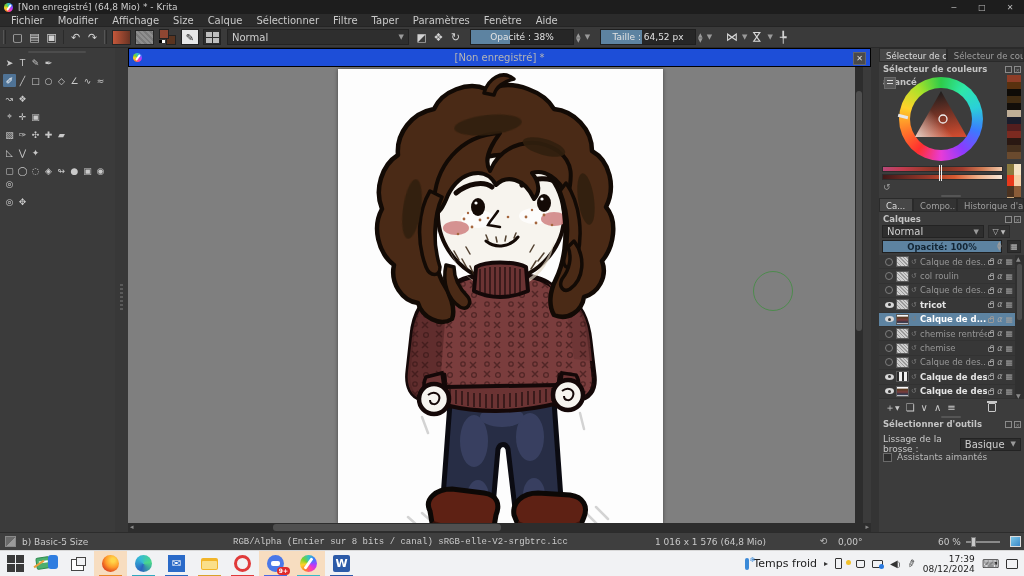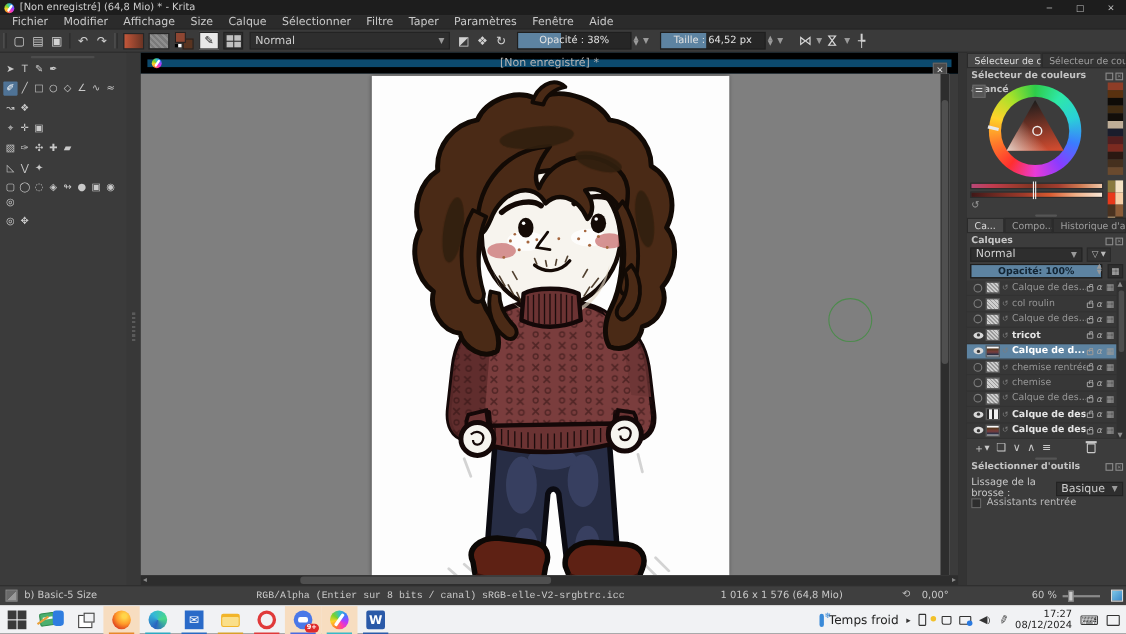--- a/index.html
+++ b/index.html
@@ -58,22 +58,22 @@
   .tool-row { display:flex; flex-wrap:wrap; padding-left:3px; margin-bottom:5px; }
   .tool { width:13px; height:13px; display:flex; align-items:center; justify-content:center;
      color:#c9c9c9; font-size:9px; }
   .tool.sel { background:#4f7396; border-radius:1px; color:#fff; }
   #splitter-l { position:absolute; left:115px; top:48px; width:13px; height:484px; background:#383838; }
   #splitter-l::after { content:""; position:absolute; left:5px; top:236px; width:3px; height:26px;
      background:repeating-linear-gradient(#5a5a5a 0 2px,transparent 2px 4px);}
 
   
   #docwin { position:absolute; left:128px; top:48px; width:743px; height:484px; }
-  #doc-titlebar { position:absolute; left:0; top:0; width:743px; height:19px; background:#0c4a6e;
-    border:6px solid #000000; display:flex; align-items:center; }
+  #doc-titlebar { position:absolute; left:0; top:0; width:743px; height:19px; background:#1d4ed8;
+    border:1px solid #000000; display:flex; align-items:center; }
   #doc-title { position:absolute; left:0; right:0; text-align:center; color:#b5b5b5; font-size:10px; }
   #doc-close { position:absolute; right:4px; top:3px; width:13px; height:13px; background:#4a4a4a;
     border:1px solid #666; color:#ddd; font-size:8px; display:flex; align-items:center; justify-content:center;}
   #viewport { position:absolute; left:0; top:19px; width:735px; height:456px; background:#7f7f7f; overflow:hidden;}
   #canvas { position:absolute; left:210px; top:2px; width:325px; height:455px; background:#fdfdfd;
      box-shadow:0 0 4px rgba(0,0,0,.45); }
   #brush-cursor { position:absolute; left:625px; top:204px; width:40px; height:40px; border:1px solid #4d8b4d;
      border-radius:50%; }
   #vscroll { position:absolute; right:0; top:0; width:8px; height:456px; background:#2d2d2d; }
   #vscroll .thumb { position:absolute; left:1px; top:24px; width:6px; height:240px; background:#4f4f4f; border-radius:3px;}
@@ -747,21 +747,21 @@
   </div>
   <div id="smooth-row">
     <span>Lissage de la brosse :</span>
     <div class="dropdown" id="smooth-dd">
       <span>Basique</span>
       <span class="caret">▼</span>
     </div>
   </div>
   <div id="assist-row">
     <span id="assist-check"></span>
-    <span>Assistants rentrée</span>
+    <span>Assistants aimantés</span>
   </div>
 </div>
 
 <div id="statusbar">
   <span id="sb-icon"></span>
   <span id="sb-preset">b) Basic-5 Size</span>
   <span id="sb-profile">RGB/Alpha (Entier sur 8 bits / canal) sRGB-elle-V2-srgbtrc.icc</span>
   <span id="sb-dims">1 016 x 1 576 (64,8 Mio)</span>
   <span id="sb-angle-icon">⟲</span>
   <span id="sb-angle">0,00°</span>
@@ -827,19 +827,19 @@
     <span class="chev">▸</span>
     <span class="phone"></span>
     <span class="shield-wrap">
       <span class="shield"></span><span class="shield-dot"></span>
     </span>
     <span class="mug"></span>
     <span class="monitor"></span>
     <span class="tray-glyph">◀<span style="font-size:7px;">)</span></span>
     <span class="tray-glyph" style="display:inline-block; transform:rotate(70deg);">✎</span>
     <span class="clock">
-      <div>17:27</div>
+      <div>17:39</div>
       <div>08/12/2024</div>
     </span>
     <span class="kb">⌨</span>
     <span class="notif"></span>
   </div>
 </div>
 
 </body></html>

